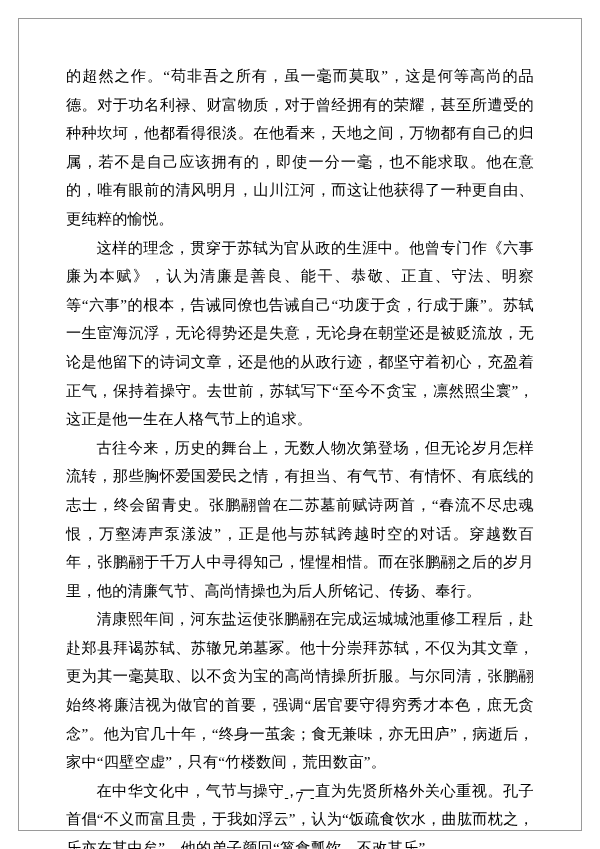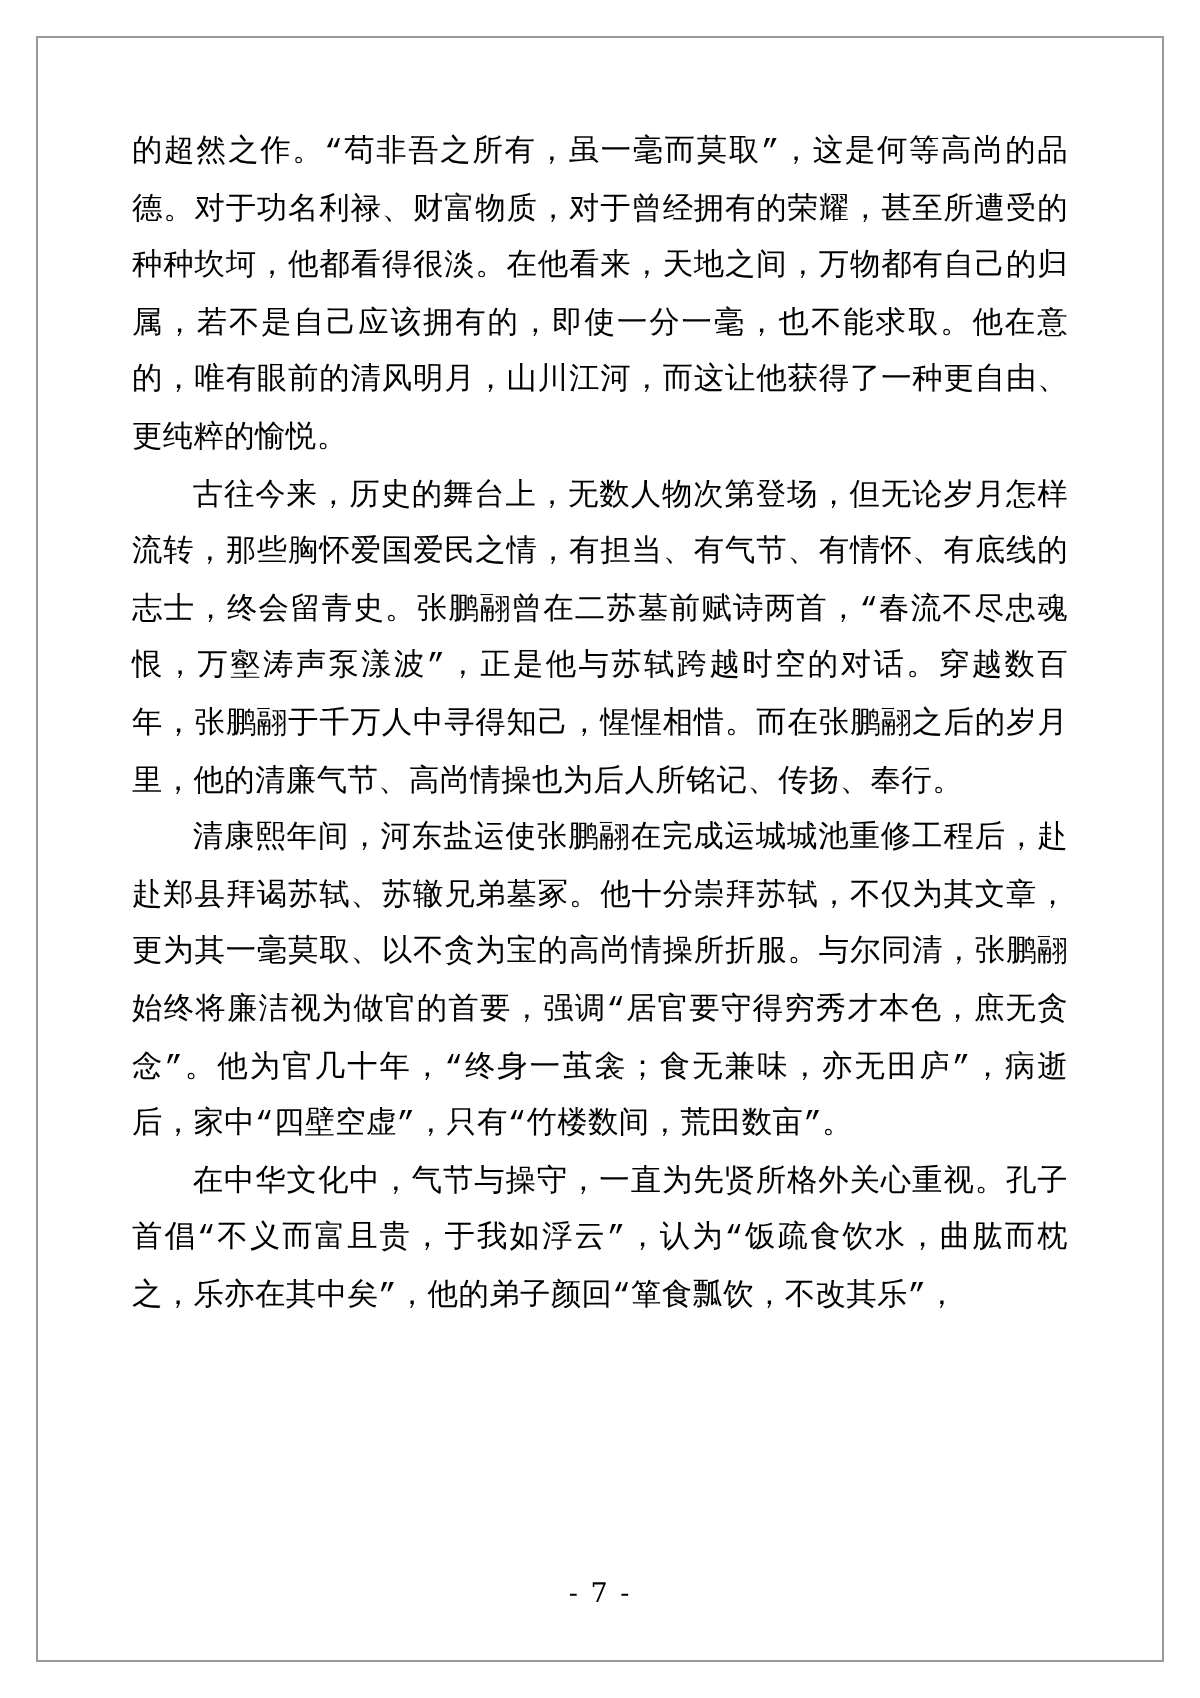--- a/index.html
+++ b/index.html
@@ -37,21 +37,21 @@
   }
   p.para {
     margin: 0;
     font-size: 15.2px;
     line-height: 28.6px;
     color: #000000;
     text-align: justify;
     text-justify: inter-ideograph;
     text-indent: 0;
     letter-spacing: 0.2px;
-    font-family: Liberation Mono, monospace;
+    font-family: Liberation Serif, serif;
   }
   p.indent {
     text-indent: 2em;
   }
   .footer {
     position: absolute;
     left: 0;
     right: 0;
     bottom: 44px;
     text-align: center;
@@ -62,19 +62,20 @@
   }
 </style>
 </head>
 <body>
 
 <div class="page">
   <div class="page-frame"></div>
 
   <div class="content">
     <p class="para">的超然之作。“苟非吾之所有，虽一毫而莫取”，这是何等高尚的品德。对于功名利禄、财富物质，对于曾经拥有的荣耀，甚至所遭受的种种坎坷，他都看得很淡。在他看来，天地之间，万物都有自己的归属，若不是自己应该拥有的，即使一分一毫，也不能求取。他在意的，唯有眼前的清风明月，山川江河，而这让他获得了一种更自由、更纯粹的愉悦。</p>
+    <p class="para indent">这样的理念，贯穿于苏轼为官从政的生涯中。他曾专门作《六事廉为本赋》，认为清廉是善良、能干、恭敬、正直、守法、明察等“六事”的根本，告诫同僚也告诫自己“功废于贪，行成于廉”。苏轼一生宦海沉浮，无论得势还是失意，无论身在朝堂还是被贬流放，无论是他留下的诗词文章，还是他的从政行迹，都坚守着初心，充盈着正气，保持着操守。去世前，苏轼写下“至今不贪宝，凛然照尘寰”，这正是他一生在人格气节上的追求。</p>
     <p class="para indent">古往今来，历史的舞台上，无数人物次第登场，但无论岁月怎样流转，那些胸怀爱国爱民之情，有担当、有气节、有情怀、有底线的志士，终会留青史。张鹏翮曾在二苏墓前赋诗两首，“春流不尽忠魂恨，万壑涛声泵漾波”，正是他与苏轼跨越时空的对话。穿越数百年，张鹏翮于千万人中寻得知己，惺惺相惜。而在张鹏翮之后的岁月里，他的清廉气节、高尚情操也为后人所铭记、传扬、奉行。</p>
     <p class="para indent">清康熙年间，河东盐运使张鹏翮在完成运城城池重修工程后，赴赴郑县拜谒苏轼、苏辙兄弟墓冢。他十分崇拜苏轼，不仅为其文章，更为其一毫莫取、以不贪为宝的高尚情操所折服。与尔同清，张鹏翮始终将廉洁视为做官的首要，强调“居官要守得穷秀才本色，庶无贪念”。他为官几十年，“终身一茧衾；食无兼味，亦无田庐”，病逝后，家中“四壁空虚”，只有“竹楼数间，荒田数亩”。</p>
     <p class="para indent">在中华文化中，气节与操守，一直为先贤所格外关心重视。孔子首倡“不义而富且贵，于我如浮云”，认为“饭疏食饮水，曲肱而枕之，乐亦在其中矣”，他的弟子颜回“箪食瓢饮，不改其乐”，</p>
   </div>
 
   <div class="footer">- 7 -</div>
 </div>
 
 </body></html>

